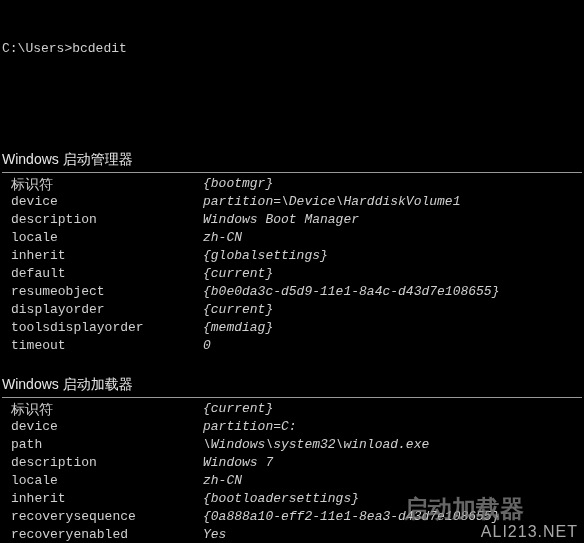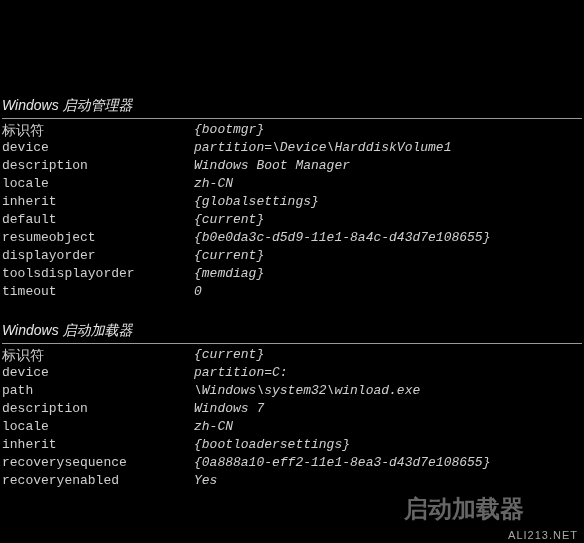--- a/index.html
+++ b/index.html
@@ -19,28 +19,27 @@
     white-space: pre;
   }
   .prompt-line { color: #d0d0d0; }
   .blank { height: 18px; }
   .section-header {
     font-family: "SimSun", "Microsoft YaHei", sans-serif;
     color: #e8e8e8;
     font-size: 14px;
     padding-top: 2px;
     padding-bottom: 2px;
-    font-style: italic;
   }
   .divider {
     border-top: 1px solid #999;
     margin: 2px 0;
     width: 100%;
   }
-  .row { display: flex; height: 18px; align-items: center; }
+  .row { display: flex; height: 18px; align-items: center; margin-left: 9px; }
   .key {
     width: 192px;
     flex-shrink: 0;
     color: #d0d0d0;
   }
   .key.cn {
     font-family: "SimSun", "Microsoft YaHei", sans-serif;
     font-size: 14px;
   }
   .val { color: #d0d0d0; font-style: italic; }
@@ -53,31 +52,32 @@
     font-size: 24px;
     color: #888;
     opacity: 0.75;
     pointer-events: none;
   }
   .watermark2 {
     position: absolute;
     right: 6px;
     bottom: 2px;
     font-family: Arial, sans-serif;
-    font-size: 11px;
+    font-size: 16px;
     color: #bbb;
     letter-spacing: 1px;
     opacity: 0.9;
     pointer-events: none;
   }
 </style>
 </head>
 <body>
 
 <div class="terminal">
+  <div class="prompt-line"><span>C:\Users&gt;</span><span>bcdedit</span></div>
   <div class="blank"></div>
   <div id="sections"><div class="section-header">Windows 启动管理器</div><div class="divider"></div><div class="row"><span class="key cn">标识符</span><span class="val">{bootmgr}</span></div><div class="row"><span class="key">device</span><span class="val">partition=\Device\HarddiskVolume1</span></div><div class="row"><span class="key">description</span><span class="val">Windows Boot Manager</span></div><div class="row"><span class="key">locale</span><span class="val">zh-CN</span></div><div class="row"><span class="key">inherit</span><span class="val">{globalsettings}</span></div><div class="row"><span class="key">default</span><span class="val">{current}</span></div><div class="row"><span class="key">resumeobject</span><span class="val">{b0e0da3c-d5d9-11e1-8a4c-d43d7e108655}</span></div><div class="row"><span class="key">displayorder</span><span class="val">{current}</span></div><div class="row"><span class="key">toolsdisplayorder</span><span class="val">{memdiag}</span></div><div class="row"><span class="key">timeout</span><span class="val">0</span></div><div class="blank"></div><div class="section-header">Windows 启动加载器</div><div class="divider"></div><div class="row"><span class="key cn">标识符</span><span class="val">{current}</span></div><div class="row"><span class="key">device</span><span class="val">partition=C:</span></div><div class="row"><span class="key">path</span><span class="val">\Windows\system32\winload.exe</span></div><div class="row"><span class="key">description</span><span class="val">Windows 7</span></div><div class="row"><span class="key">locale</span><span class="val">zh-CN</span></div><div class="row"><span class="key">inherit</span><span class="val">{bootloadersettings}</span></div><div class="row"><span class="key">recoverysequence</span><span class="val">{0a888a10-eff2-11e1-8ea3-d43d7e108655}</span></div><div class="row"><span class="key">recoveryenabled</span><span class="val">Yes</span></div></div>
   
   
 </div>
 
 <div class="watermark1">启动加载器</div>
 <div class="watermark2">ALI213.NET</div>
 
 </body></html>

